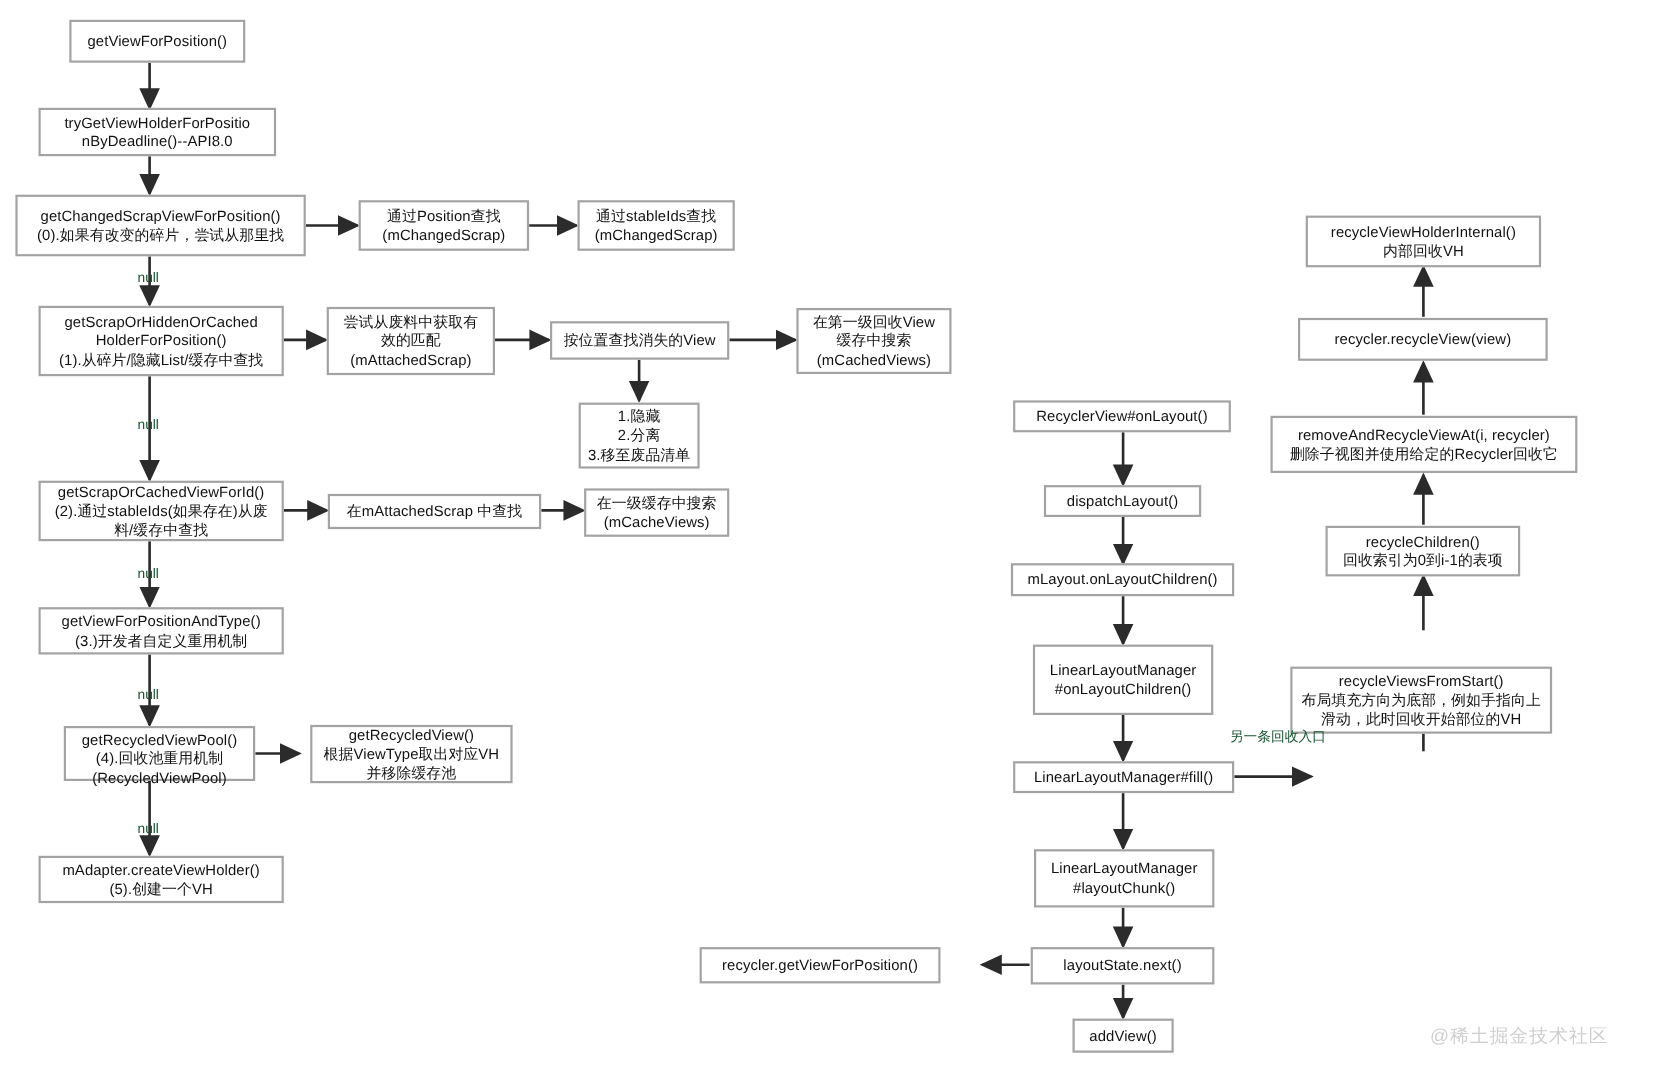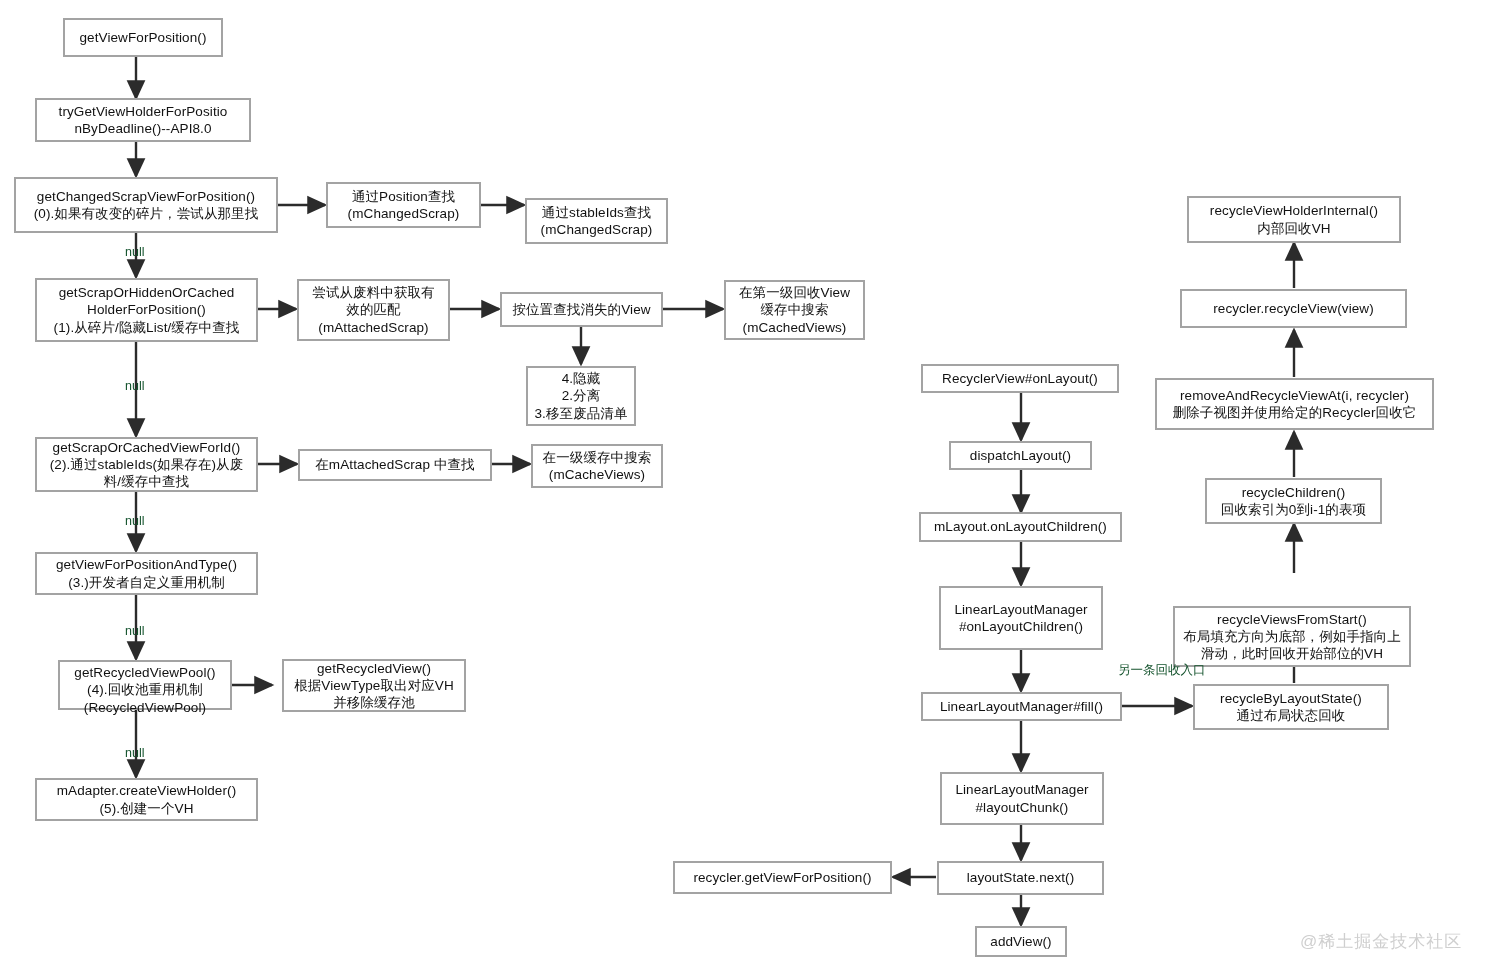--- a/index.html
+++ b/index.html
@@ -117,21 +117,21 @@
   <div class="node" style="left:14px; top:177px; width:264px; height:56px;">
     <span class="ln">getChangedScrapViewForPosition()</span>
     <span class="ln">(0).如果有改变的碎片，尝试从那里找</span>
   </div>
 
   <div class="node" style="left:326px; top:182px; width:155px; height:46px;">
     <span class="ln">通过Position查找</span>
     <span class="ln">(mChangedScrap)</span>
   </div>
 
-  <div class="node" style="left:525px; top:182px; width:143px; height:46px;margin-top:16px;">
+  <div class="node" style="left:525px; top:182px; width:143px; height:46px;">
     <span class="ln">通过stableIds查找</span>
     <span class="ln">(mChangedScrap)</span>
   </div>
 
   <div class="node" style="left:35px; top:278px; width:223px; height:64px;">
     <span class="ln">getScrapOrHiddenOrCached</span>
     <span class="ln">HolderForPosition()</span>
     <span class="ln">(1).从碎片/隐藏List/缓存中查找</span>
   </div>
 
@@ -145,21 +145,21 @@
     <span class="ln">按位置查找消失的View</span>
   </div>
 
   <div class="node" style="left:724px; top:280px; width:141px; height:60px;">
     <span class="ln">在第一级回收View</span>
     <span class="ln">缓存中搜索</span>
     <span class="ln">(mCachedViews)</span>
   </div>
 
   <div class="node" style="left:526px; top:366px; width:110px; height:60px;">
-    <span class="ln">4.隐藏</span>
+    <span class="ln">1.隐藏</span>
     <span class="ln">2.分离</span>
     <span class="ln">3.移至废品清单</span>
   </div>
 
   <div class="node" style="left:35px; top:437px; width:223px; height:55px;">
     <span class="ln">getScrapOrCachedViewForId()</span>
     <span class="ln">(2).通过stableIds(如果存在)从废</span>
     <span class="ln">料/缓存中查找</span>
   </div>
 
@@ -217,21 +217,21 @@
 
   <div class="node" style="left:940px; top:772px; width:164px; height:53px;">
     <span class="ln">LinearLayoutManager</span>
     <span class="ln">#layoutChunk()</span>
   </div>
 
   <div class="node" style="left:937px; top:861px; width:167px; height:34px;">
     <span class="ln">layoutState.next()</span>
   </div>
 
-  <div class="node" style="left:673px; top:861px; width:219px; height:33px;">
+  <div class="node" style="left:636px; top:861px; width:219px; height:33px;">
     <span class="ln">recycler.getViewForPosition()</span>
   </div>
 
   <div class="node" style="left:975px; top:926px; width:92px; height:31px;">
     <span class="ln">addView()</span>
   </div>
 
   <div class="node" style="left:1187px; top:196px; width:214px; height:47px;">
     <span class="ln">recycleViewHolderInternal()</span>
     <span class="ln">内部回收VH</span>
@@ -250,24 +250,20 @@
     <span class="ln">recycleChildren()</span>
     <span class="ln">回收索引为0到i-1的表项</span>
   </div>
 
   <div class="node" style="left:1173px; top:574px; width:238px; height:61px;margin-top:32px;">
     <span class="ln">recycleViewsFromStart()</span>
     <span class="ln">布局填充方向为底部，例如手指向上</span>
     <span class="ln">滑动，此时回收开始部位的VH</span>
   </div>
 
-  <div class="node" style="left:1193px; top:684px; width:196px; height:46px;">
-    <span class="ln">recycleByLayoutState()</span>
-    <span class="ln">通过布局状态回收</span>
-  </div>
 
   <div class="edge-label" style="left:125px; top:245px;">null</div>
   <div class="edge-label" style="left:125px; top:379px;">null</div>
   <div class="edge-label" style="left:125px; top:514px;">null</div>
   <div class="edge-label" style="left:125px; top:624px;">null</div>
   <div class="edge-label" style="left:125px; top:746px;">null</div>
   <div class="edge-label" style="left:1118px; top:662px;">另一条回收入口</div>
 
   <div class="watermark" style="left:1300px; top:930px;">@稀土掘金技术社区</div>
 

